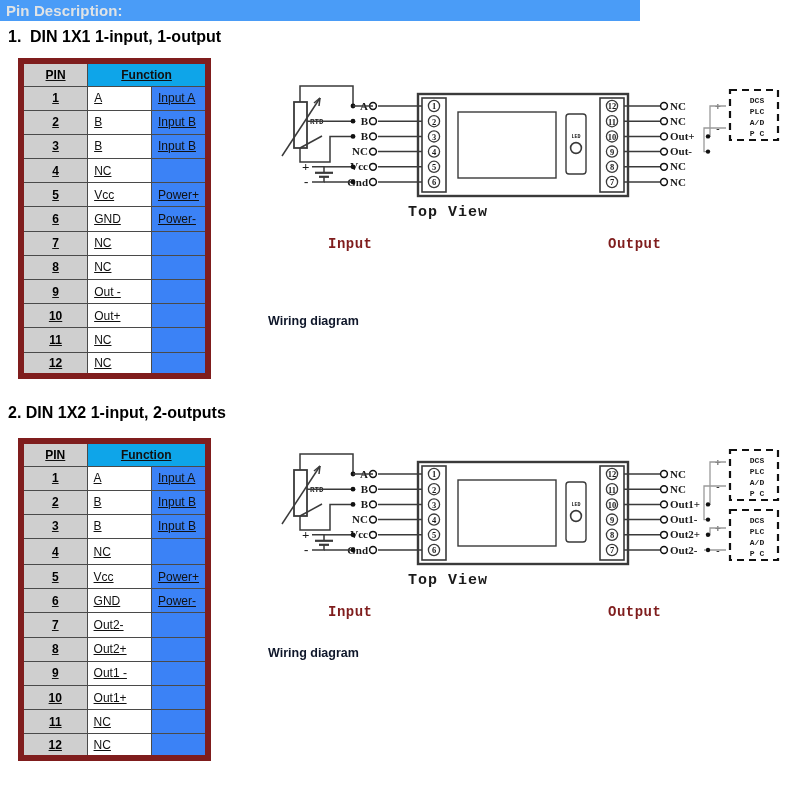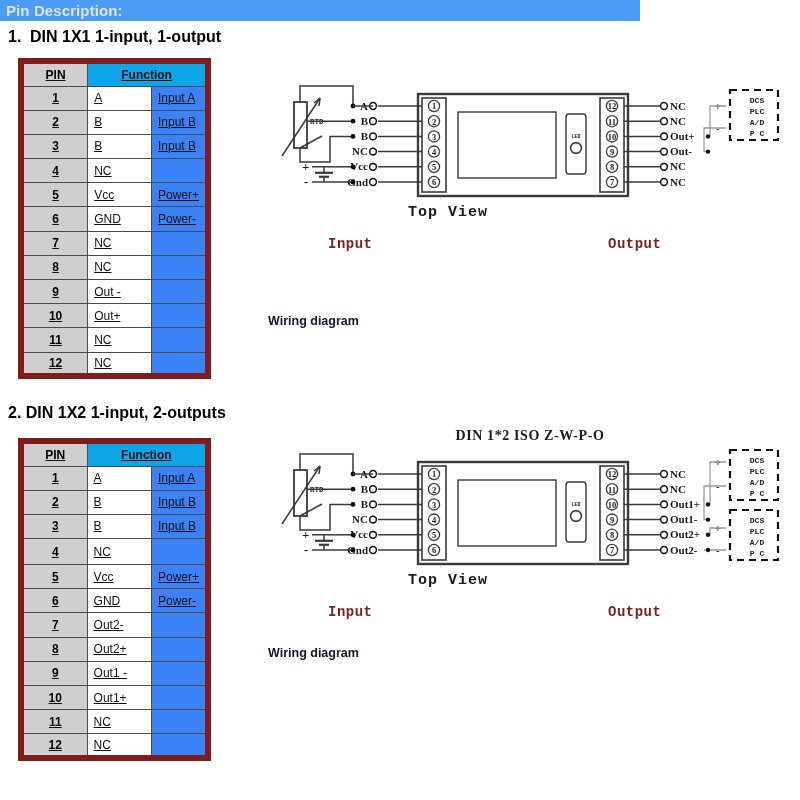--- a/index.html
+++ b/index.html
@@ -364,21 +364,20 @@
         <circle cx="440" cy="95.6" r="2.2" fill="#111"></circle>
       </g>
     </svg>
   <div class="lbl-topview" style="top:148px;">Top View</div>
   <div class="lbl-io" style="left:60px; top:180px;">Input</div>
   <div class="lbl-io" style="left:340px; top:180px;">Output</div>
   <div class="lbl-caption" style="top:258px;">Wiring diagram</div>
 </div>
 
 <div class="wire-block" id="wire2">
-  <div class="wd-title">DIN 1*2 ISO Z-W-P-O</div>
   <svg class="wd-svg" id="svg2" width="524" height="210" viewBox="0 0 524 210">
       <g>
         <rect x="150" y="38" width="210" height="102" fill="#fff" stroke="#3a3a3a" stroke-width="2.4"></rect>
         <rect x="154" y="42" width="24" height="94" fill="#fff" stroke="#3a3a3a" stroke-width="1.6"></rect>
         <rect x="332" y="42" width="24" height="94" fill="#fff" stroke="#3a3a3a" stroke-width="1.6"></rect>
         <rect x="190" y="56" width="98" height="66" fill="#fff" stroke="#3a3a3a" stroke-width="1.4"></rect>
         <rect x="298" y="58" width="20" height="60" rx="3" fill="#fff" stroke="#3a3a3a" stroke-width="1.4"></rect>
         <text x="308" y="82" font-size="5" font-family="&quot;Liberation Mono&quot;, monospace" font-weight="bold" text-anchor="middle" fill="#1a1a1a">LED</text>
         <circle cx="308" cy="92" r="5.4" fill="#fff" stroke="#3a3a3a" stroke-width="1.6"></circle>
         <circle cx="166" cy="50" r="5.6" fill="#fff" stroke="#3a3a3a" stroke-width="1.3"></circle>

